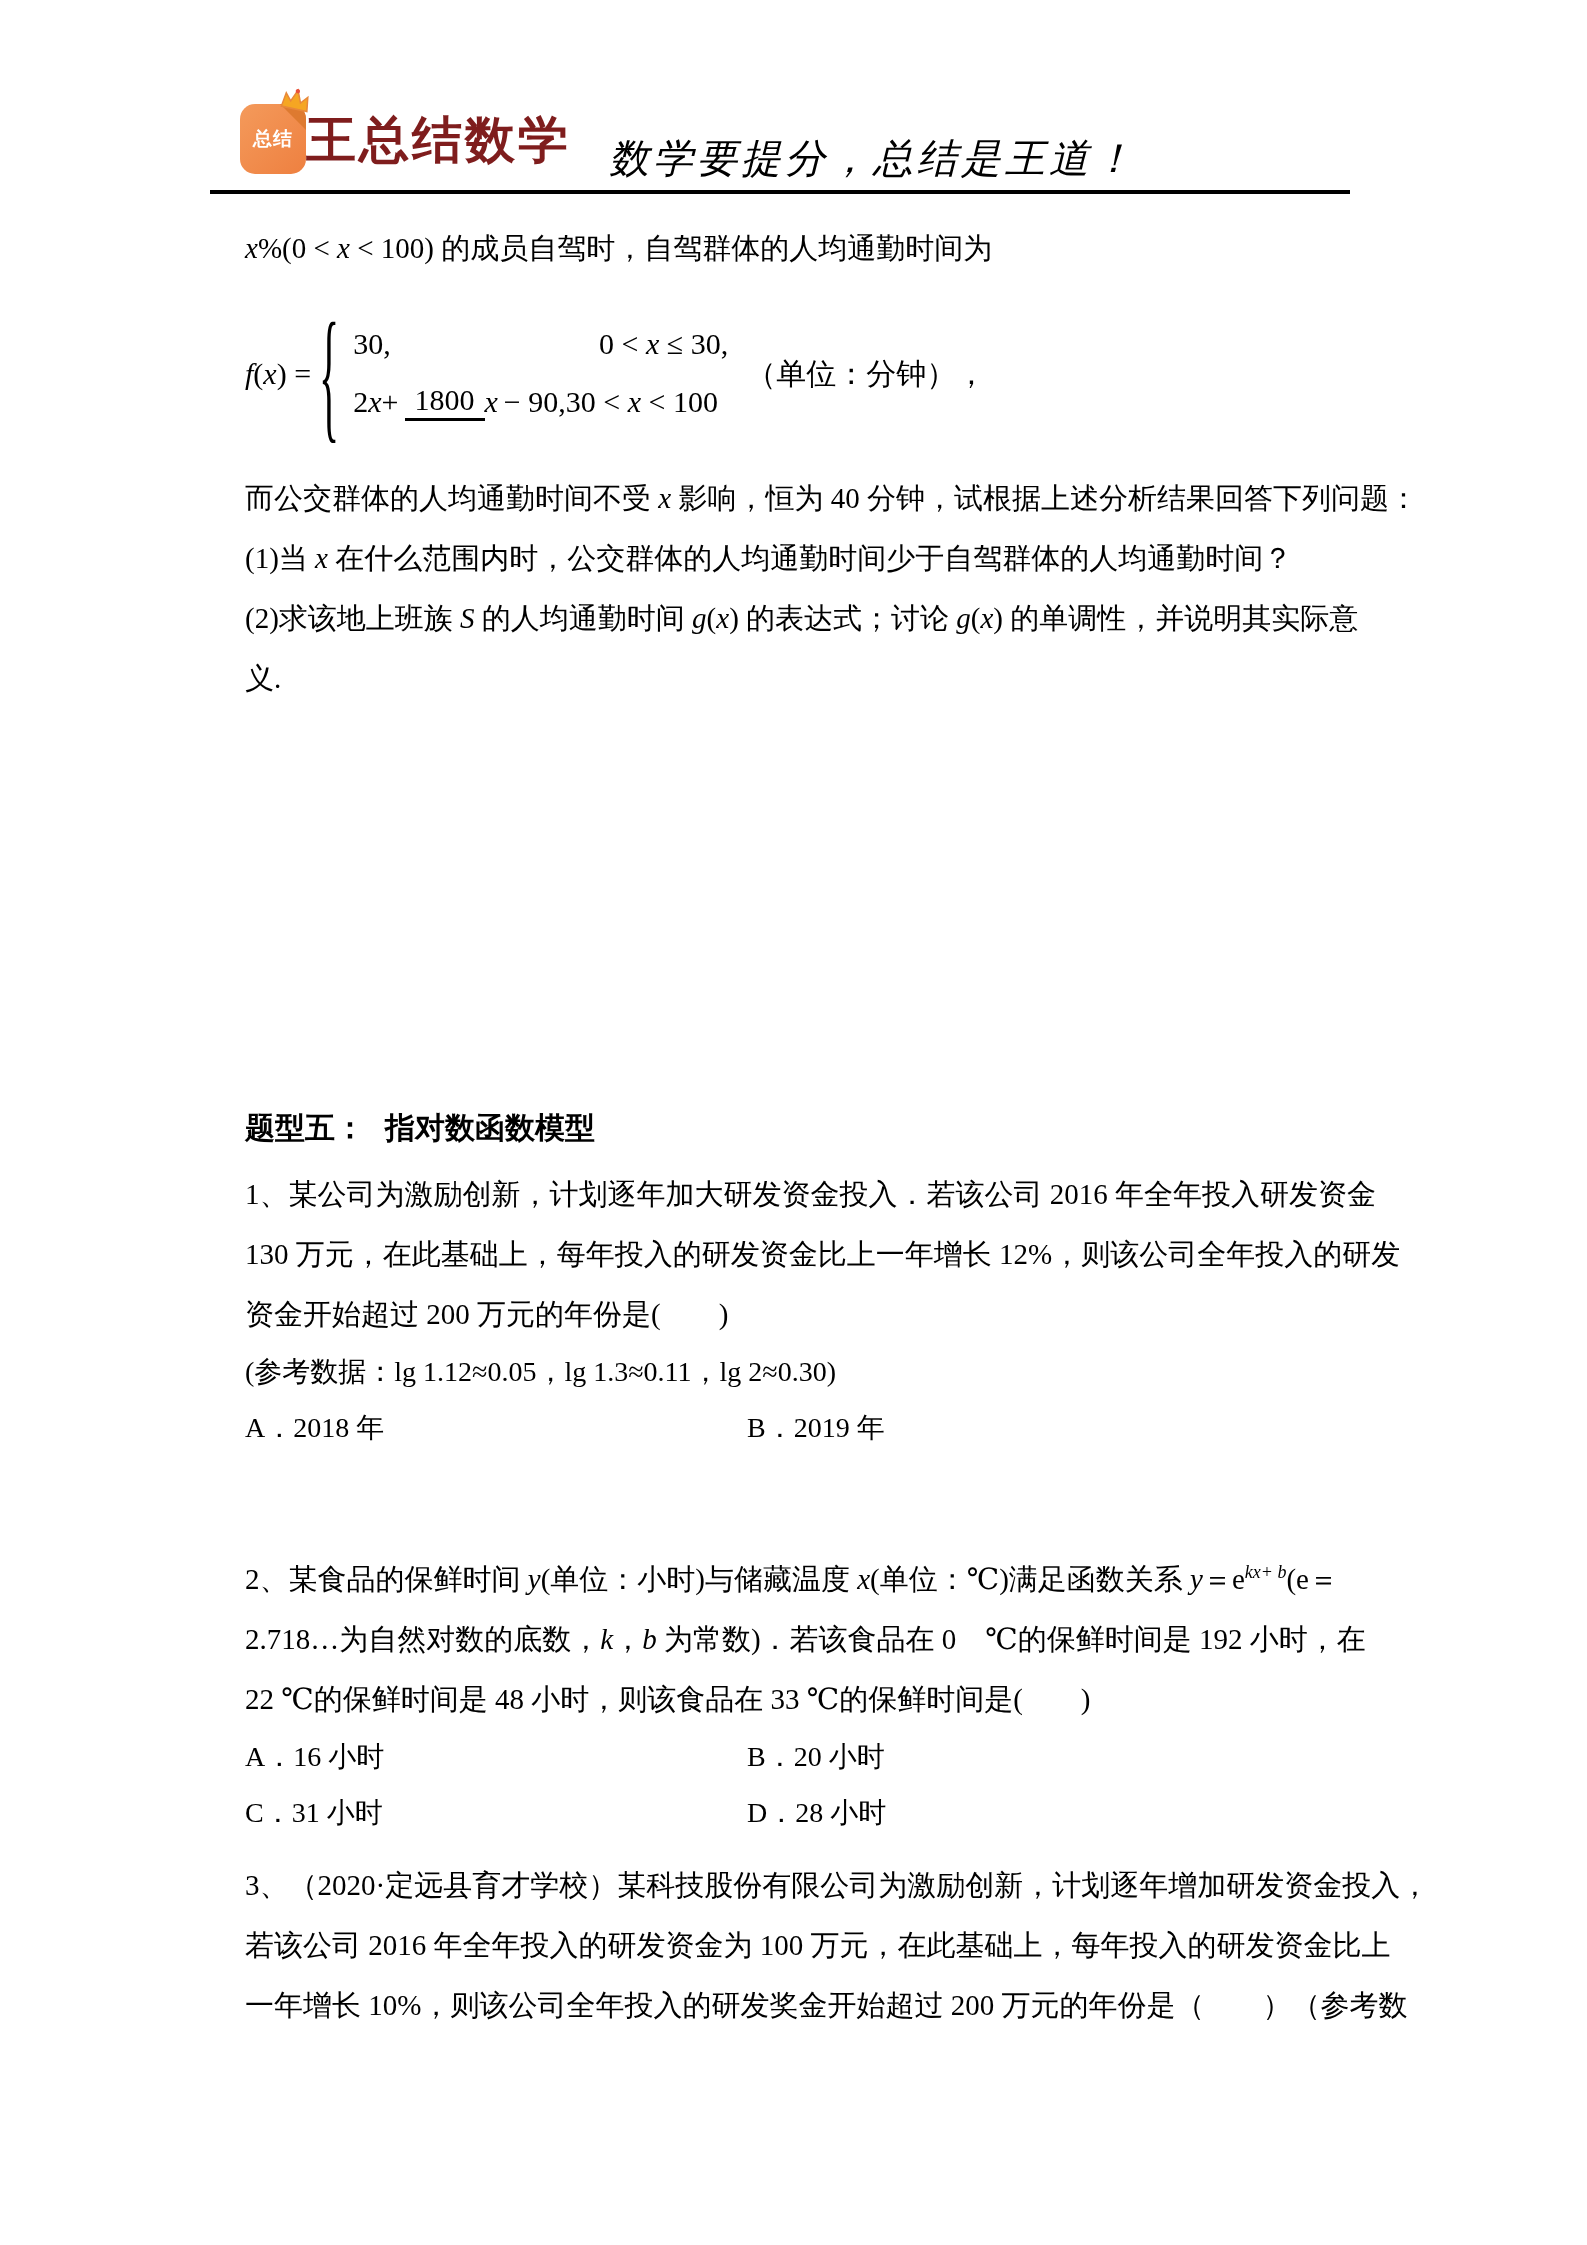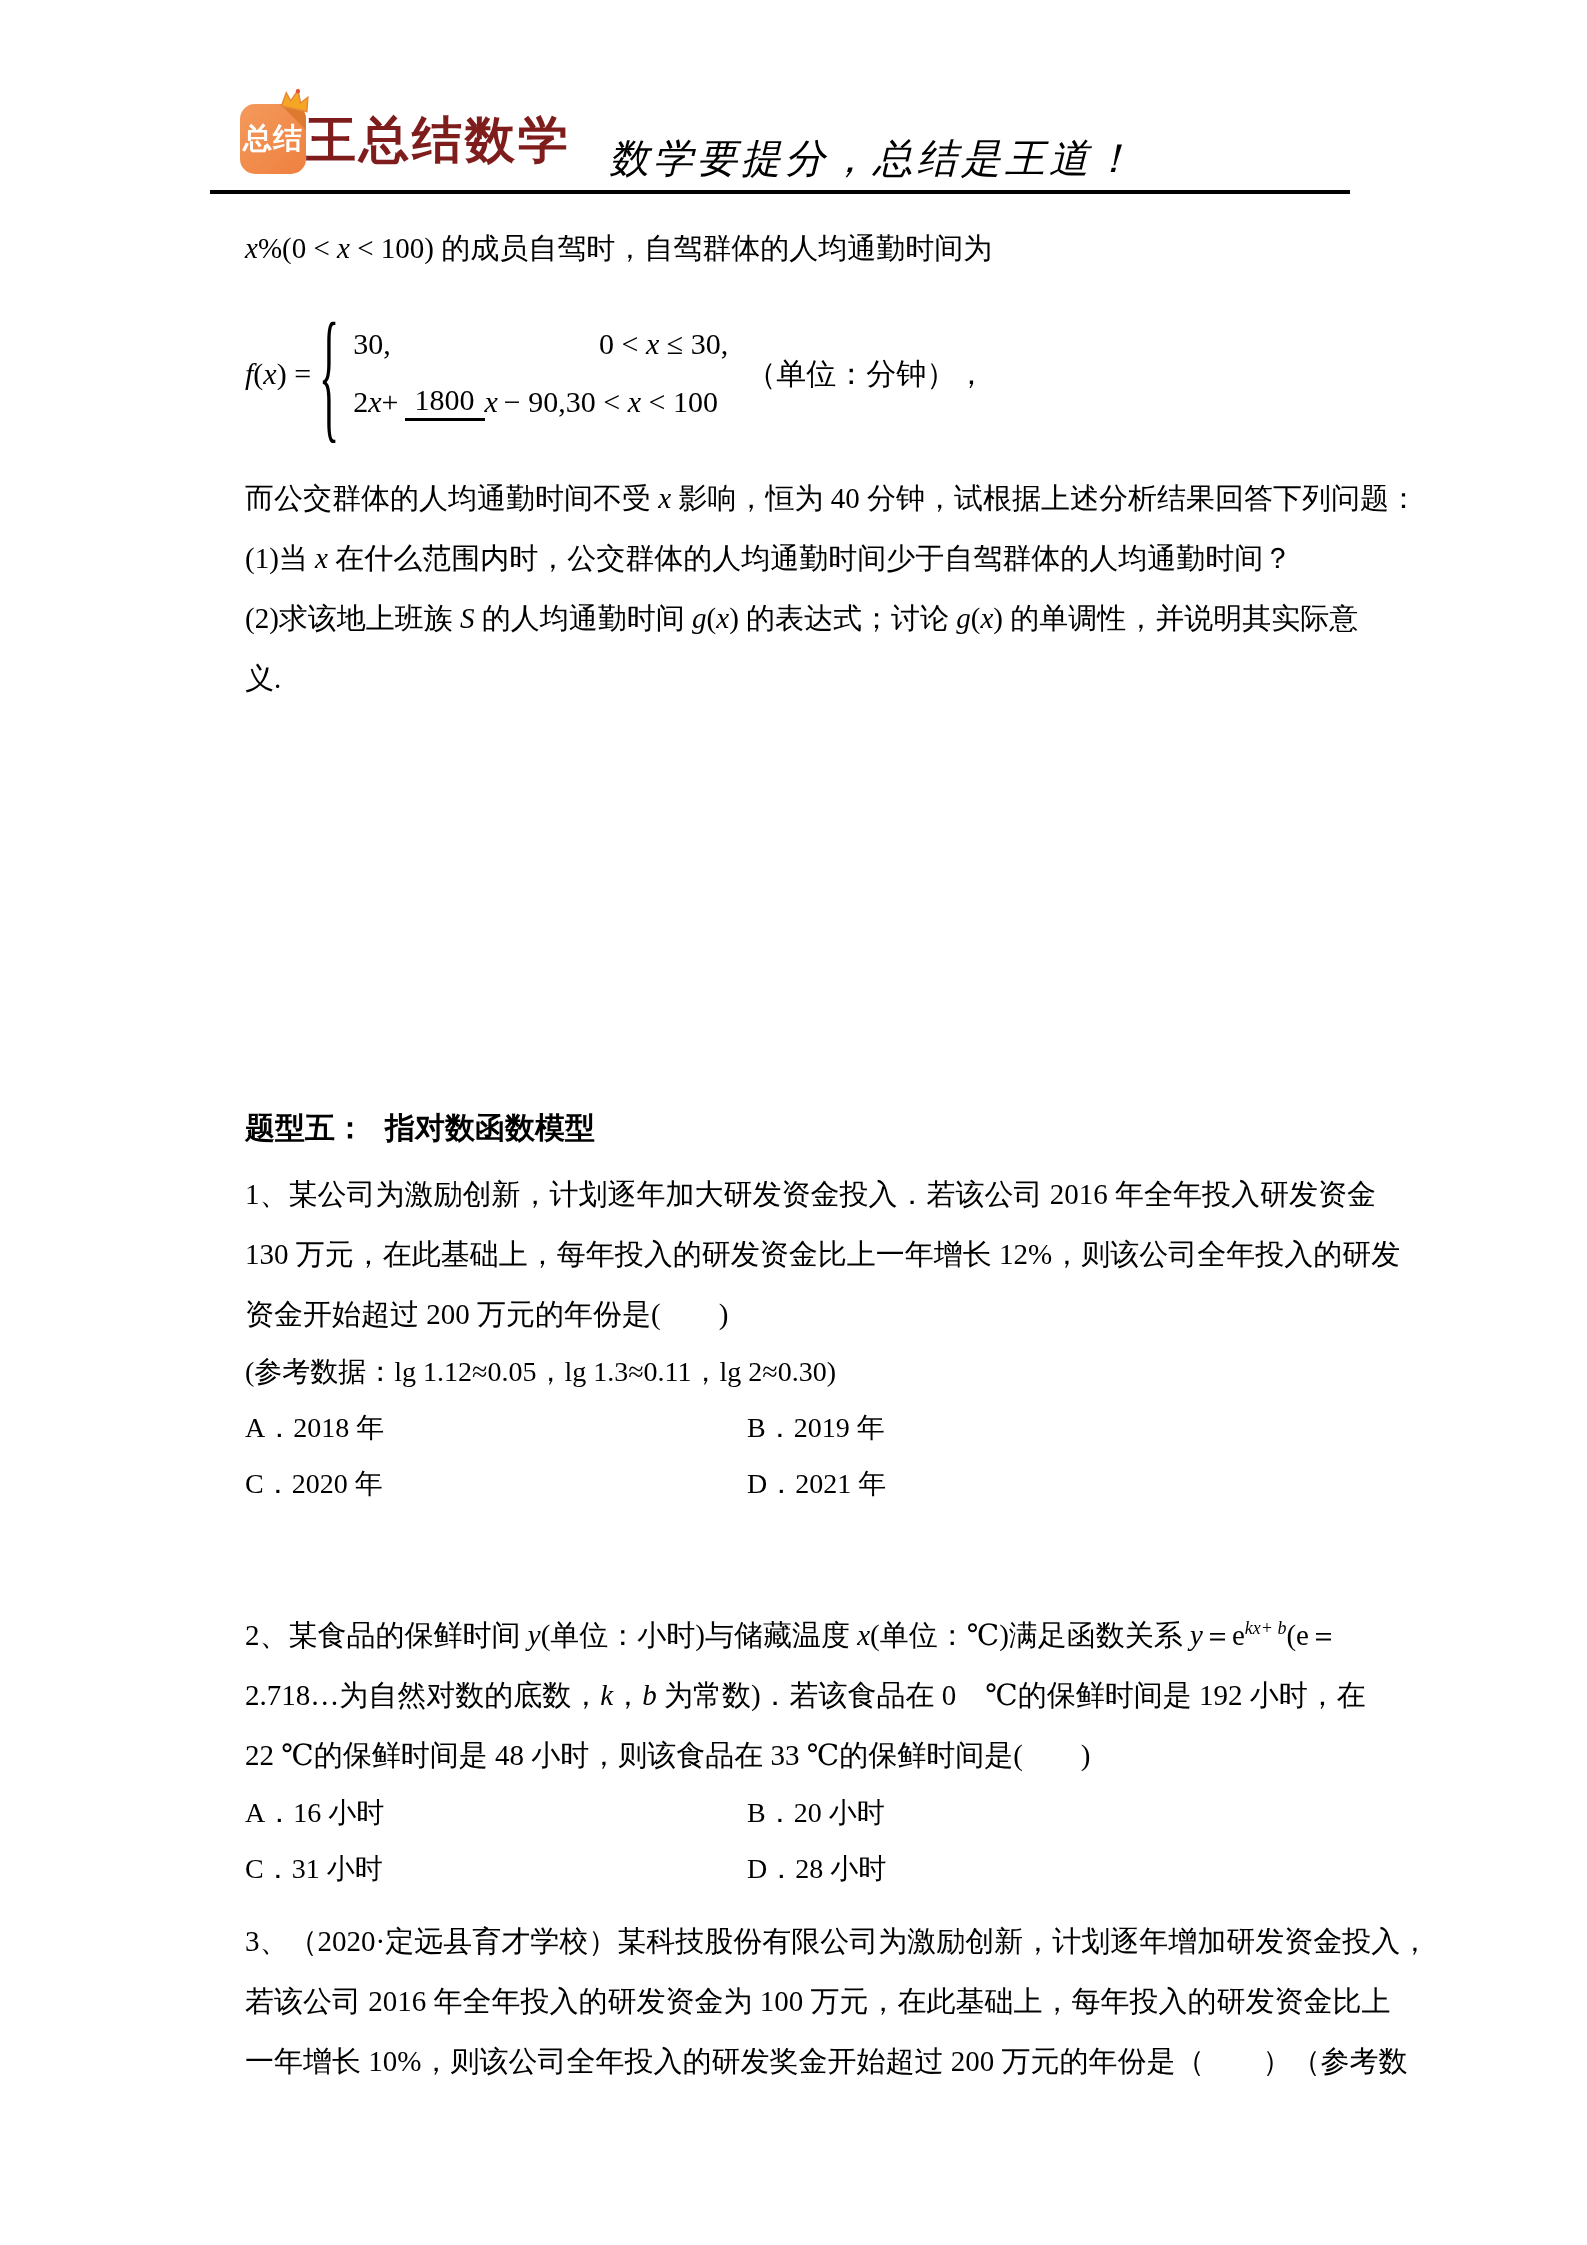--- a/index.html
+++ b/index.html
@@ -20,21 +20,21 @@
     display:flex; align-items:center; justify-content:center;
   }
   .badge-fold{
     position:absolute; top:0; right:0; width:26px; height:26px;
     background:#DE7A30; clip-path:polygon(100% 0,100% 100%,0 0);
     border-top-right-radius:15px;
   }
   .crown{position:absolute; top:-16px; right:-7px; transform:rotate(12deg);}
   .badge-text{
     position:relative; color:#fff; font-family:Liberation Serif, serif;
-    font-weight:bold; font-size:29px; letter-spacing:1px;
+    font-weight:bold; font-size:19px; letter-spacing:1px;
   }
   .wordmark{
     color:#7f1d1d; font-family:"Liberation Sans",sans-serif;
     font-weight:bold; font-size:50px; line-height:68px; letter-spacing:3px;
     white-space:nowrap;
   }
   .slogan{
     position:absolute; right:213px; bottom:4px; font-size:40px;
     font-style:italic; letter-spacing:4px; white-space:nowrap;
   }
@@ -130,24 +130,20 @@
     <h2 class="heading"><span class="hl">题型五：</span><span class="ht">指对数函数模型</span></h2>
 
     <p class="line pfirst">1、某公司为激励创新，计划逐年加大研发资金投入．若该公司 2016 年全年投入研发资金</p>
     <p class="line">130 万元，在此基础上，每年投入的研发资金比上一年增长 12%，则该公司全年投入的研发</p>
     <p class="line">资金开始超过 200 万元的年份是(　　)</p>
     <p class="line ref-line">(参考数据：lg 1.12≈0.05，lg 1.3≈0.11，lg 2≈0.30)</p>
     <div class="opt-row">
       <span class="opt col1">A．2018 年</span>
       <span class="opt">B．2019 年</span>
     </div>
-    <div class="opt-row">
-      <span class="opt col1">C．2020 年</span>
-      <span class="opt">D．2021 年</span>
-    </div>
 
     <p class="line gap-lg"><span>2、某食品的保鲜时间 </span><span class="it">y</span><span>(单位：小时)与储藏温度 </span><span class="it">x</span><span>(单位：℃)满足函数关系 </span><span class="it">y</span><span>＝e</span><span class="sup">kx+ b</span><span>(e＝</span></p>
     <p class="line"><span>2.718…为自然对数的底数，</span><span class="it">k</span><span>，</span><span class="it">b</span><span> 为常数)．若该食品在 0　℃的保鲜时间是 192 小时，在</span></p>
     <p class="line">22 ℃的保鲜时间是 48 小时，则该食品在 33 ℃的保鲜时间是(　　)</p>
     <div class="opt-row">
       <span class="opt col1">A．16 小时</span>
       <span class="opt">B．20 小时</span>
     </div>
     <div class="opt-row">
       <span class="opt col1">C．31 小时</span>

